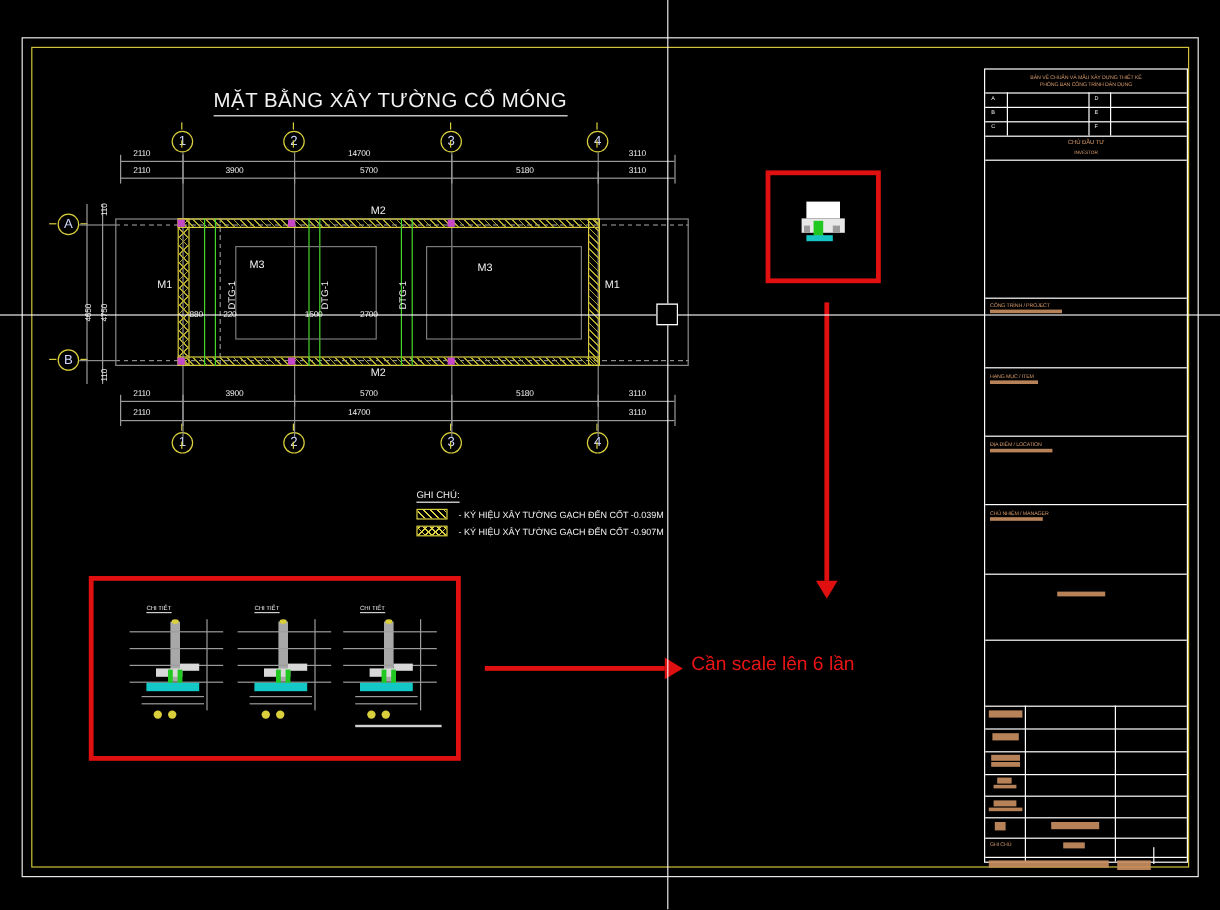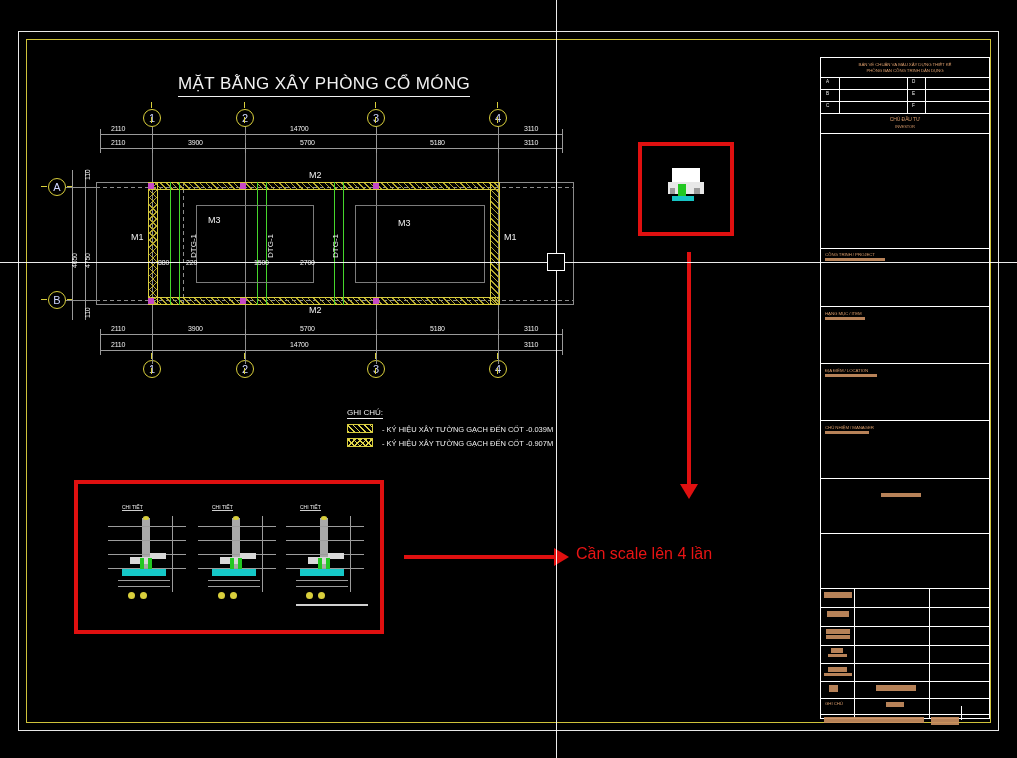--- a/index.html
+++ b/index.html
@@ -92,21 +92,21 @@
   .tb-bar{position:absolute;background:#c78d5f;opacity:.92;}
 </style>
 </head>
 <body>
 
 <div id="stage">
 
   <div class="sheet-outer"></div>
   <div class="sheet-inner"></div>
 
-  <div class="plan-title">MẶT BẰNG XÂY PHÒNG CỔ MÓNG</div>
+  <div class="plan-title">MẶT BẰNG XÂY TƯỜNG CỔ MÓNG</div>
 
   <div class="bub bubv" style="left:143px;top:109px">1</div>
   <div class="bub bubv" style="left:236px;top:109px">2</div>
   <div class="bub bubv" style="left:367px;top:109px">3</div>
   <div class="bub bubv" style="left:489px;top:109px">4</div>
 
   <div class="bub bubv" style="left:143px;top:360px">1</div>
   <div class="bub bubv" style="left:236px;top:360px">2</div>
   <div class="bub bubv" style="left:367px;top:360px">3</div>
   <div class="bub bubv" style="left:489px;top:360px">4</div>
@@ -283,21 +283,21 @@
     <div class="d-foot" style="left:22px;top:69px;width:44px;height:7px"></div>
     <div class="d-line" style="left:18px;top:80px;width:52px"></div>
     <div class="d-line" style="left:18px;top:86px;width:52px"></div>
     <div class="d-yel" style="left:28px;top:92px;width:7px;height:7px;background:#d9cf3c"></div>
     <div class="d-yel" style="left:40px;top:92px;width:7px;height:7px;background:#d9cf3c"></div>
     <div class="d-line" style="left:18px;top:104px;width:72px;height:2px;background:#d0d0d0"></div>
   </div>
 
   <div class="arrow-shaft" style="left:404px;top:555px;width:150px;height:4px"></div>
   <div class="arrow-head right" style="left:554px;top:548px"></div>
-  <div class="redtxt" style="left:576px;top:545px">Cần scale lên 4 lần</div>
+  <div class="redtxt" style="left:576px;top:545px">Cần scale lên 6 lần</div>
 
   <div class="tb">
 
     <div class="tb-or c" style="left:0;top:4px;width:100%">BẢN VẼ CHUẨN VÀ MẪU XÂY DỰNG THIẾT KẾ</div>
     <div class="tb-or c" style="left:0;top:10px;width:100%">PHÒNG BAN CÔNG TRÌNH DÂN DỤNG</div>
     <div class="tbh" style="left:0;top:19px;width:100%"></div>
 
     <div class="tbh" style="left:0;top:31px;width:100%"></div>
     <div class="tbh" style="left:0;top:43px;width:100%"></div>
     <div class="tbh" style="left:0;top:55px;width:100%"></div>

